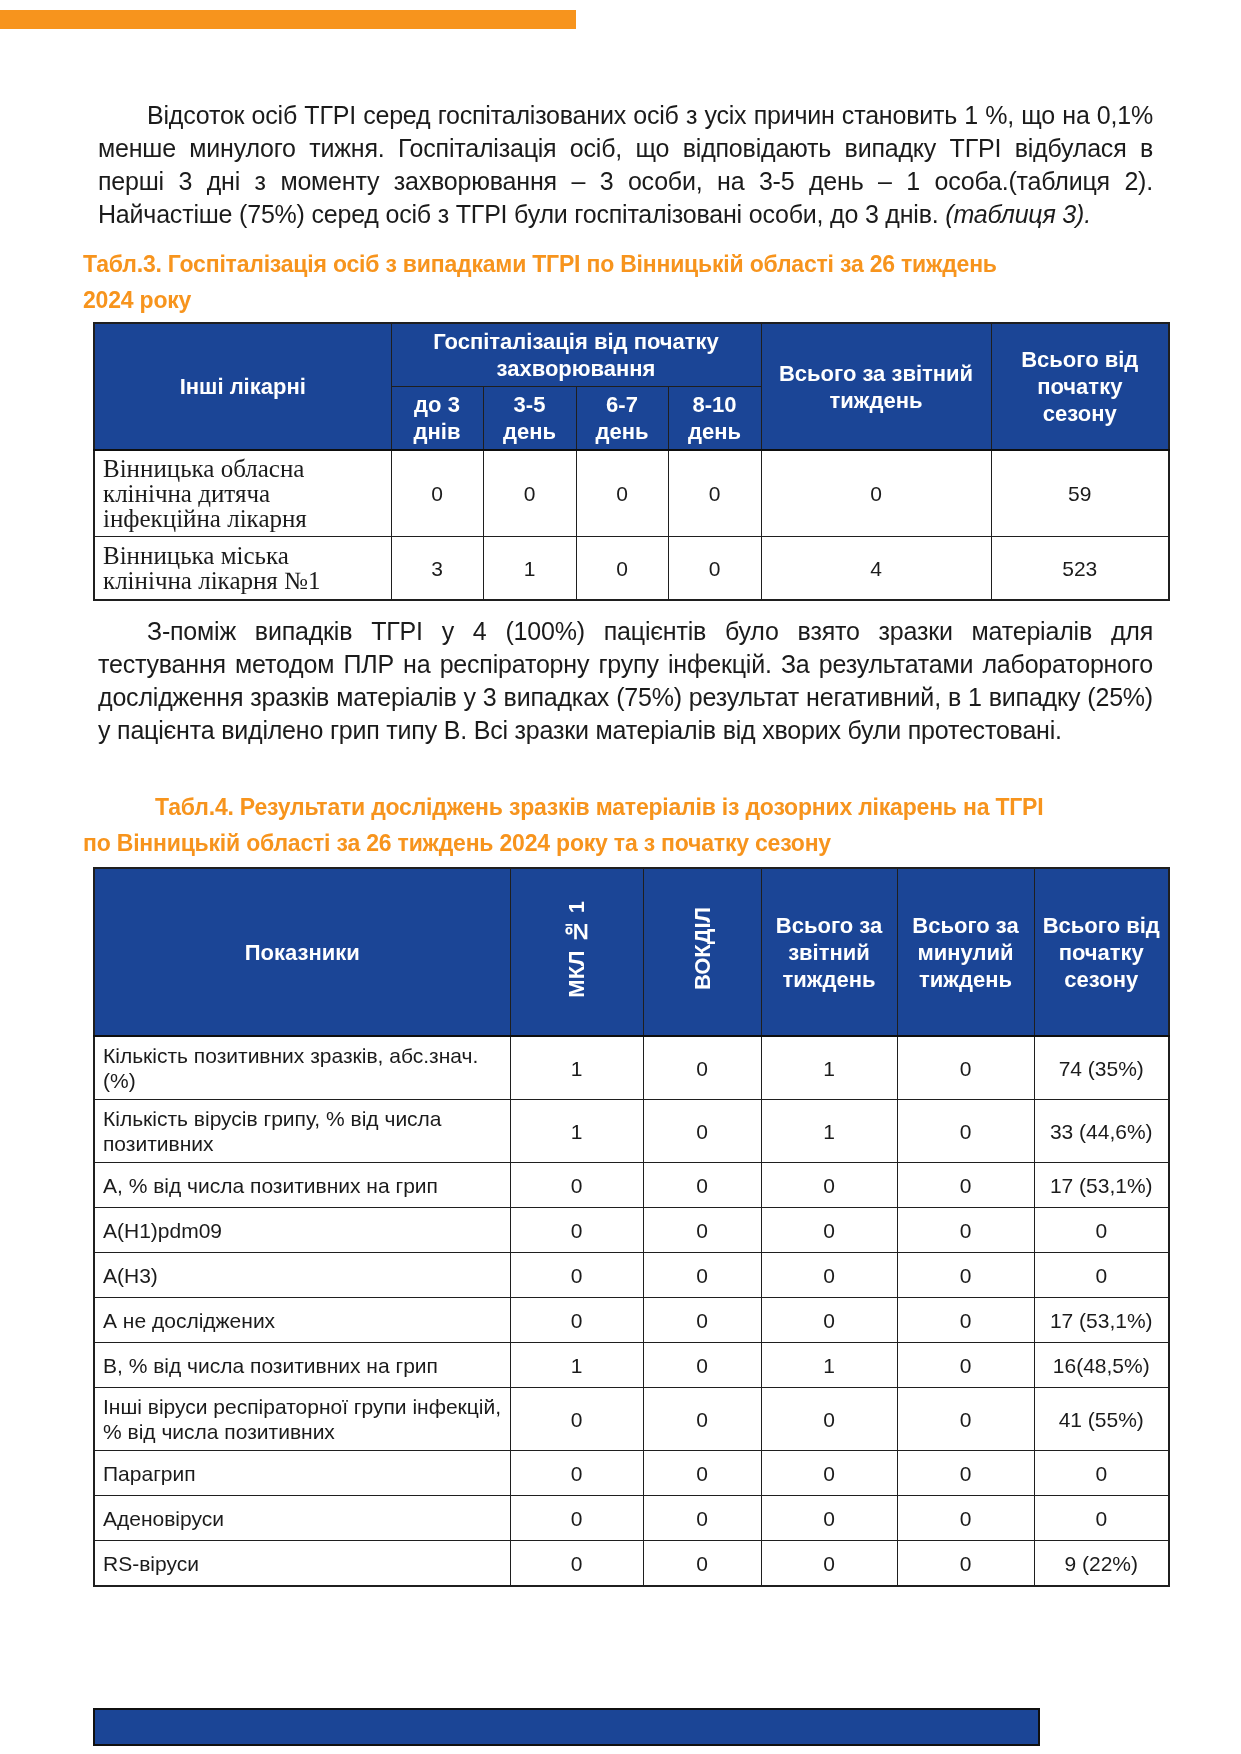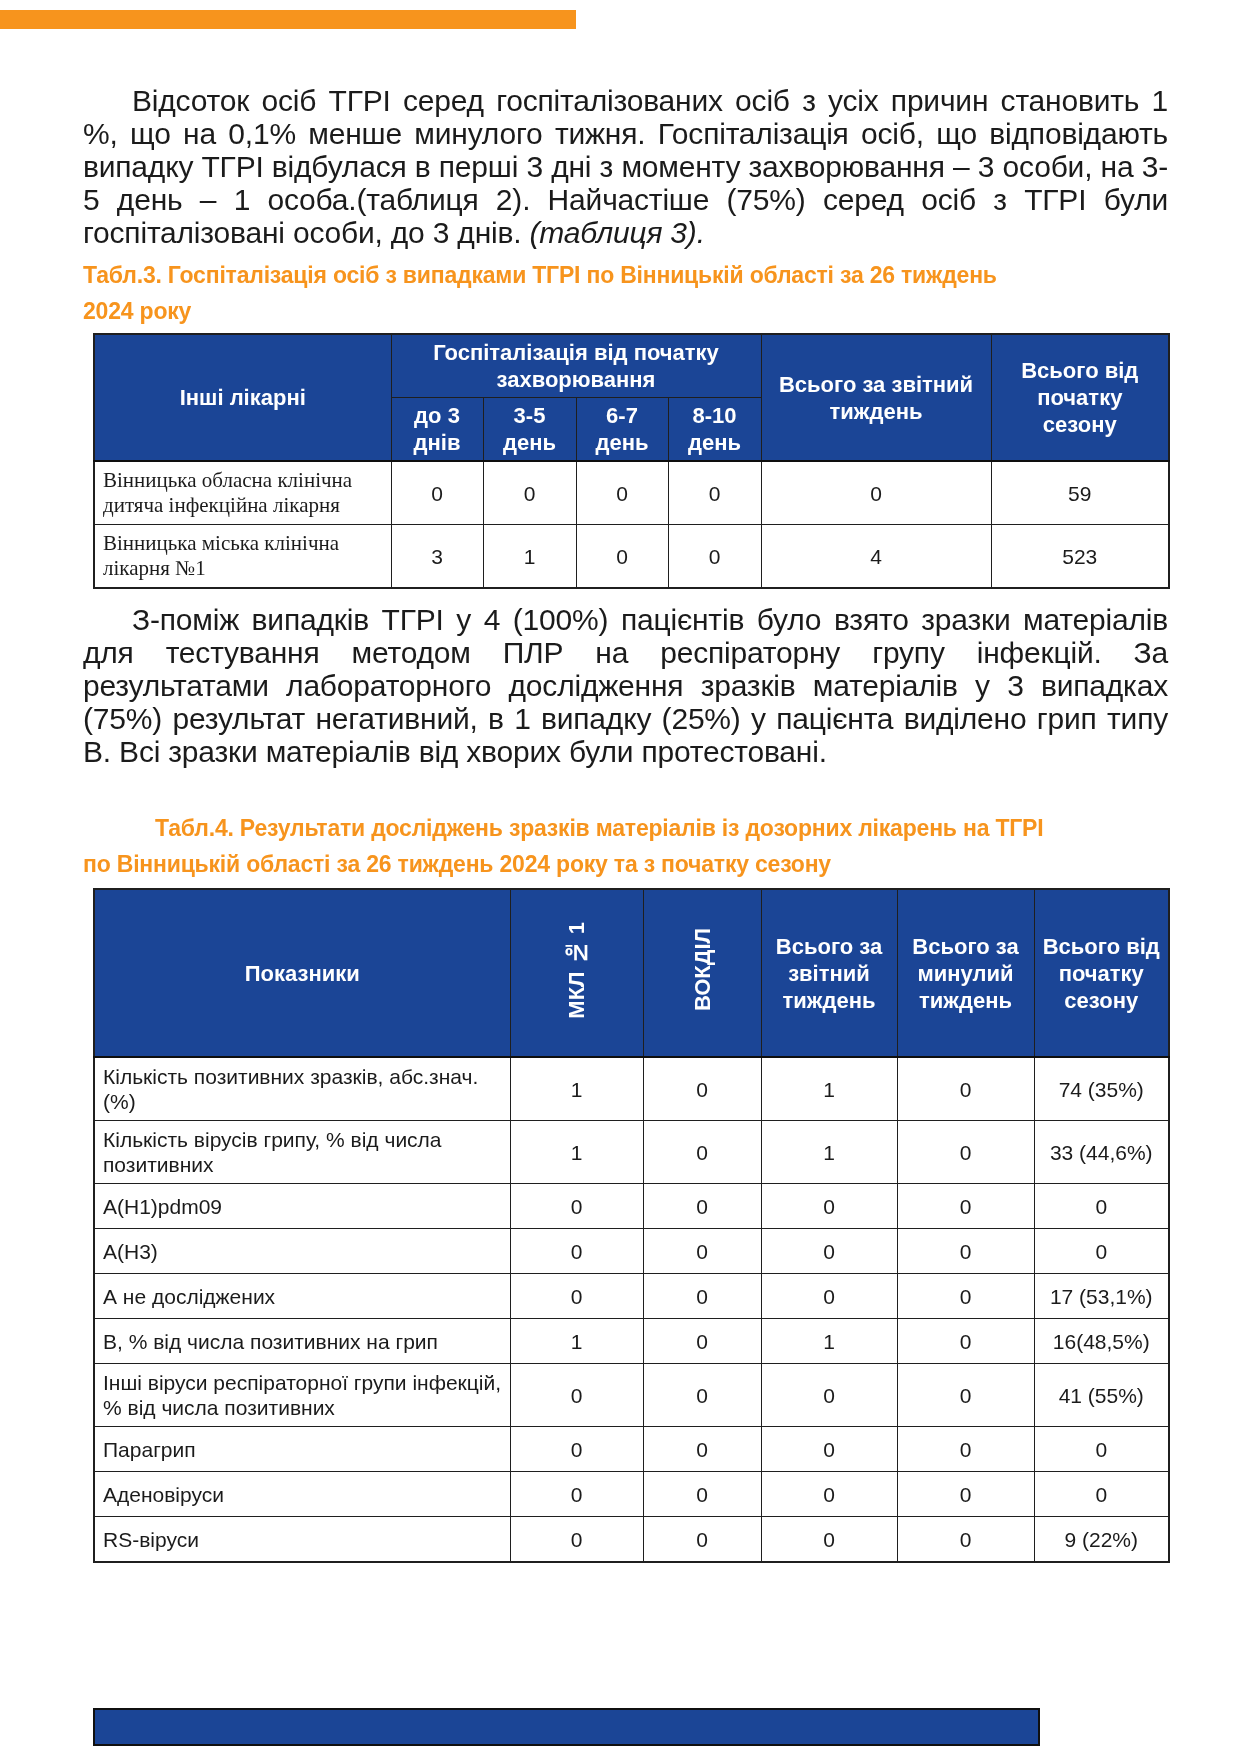--- a/index.html
+++ b/index.html
@@ -23,24 +23,24 @@
   }
   .bottom-bar{
     position:absolute;left:93px;top:1708px;width:943px;height:34px;
     background:var(--blue);
     border:2px solid #101010;
   }
   .content{
     position:absolute;left:83px;top:84px;width:1085px;
   }
   .para{
-    margin:0;
+    margin:15px;
     text-align:justify;
     text-indent:49px;
-    font-size:30px;
+    font-size:25px;
     line-height:33px;
     letter-spacing:-0.2px;
   }
   .para .tail-italic{font-style:italic;}
   .tbl-title{
     margin:8px 0 4px 0;
     color:var(--orange);
     font-weight:bold;
     font-size:23px;
     line-height:36px;
@@ -75,21 +75,21 @@
     font-size:21px;
     line-height:25px;
     padding:5px 8px;
     text-align:center;
     vertical-align:middle;
   }
   tbody td.rowlabel{text-align:left;}
   .t3 tbody td{height:52px;}
   .t3 tbody td.rowlabel{
     font-family:"Liberation Serif", serif;
-    font-size:21px;
+    font-size:25px;
     margin-left:8px;
   }
   .t4 thead th{height:158px;}
   .t4 tbody td{height:34px;}
   .t4 tbody tr.tall td{height:52px;}
   .rot-text{
     display:inline-block;
     writing-mode:vertical-rl;
     transform:rotate(180deg);
     white-space:nowrap;
@@ -194,20 +194,28 @@
         </tr>
         <tr class="tall">
           <td class="rowlabel">Кількість вірусів грипу, % від числа позитивних</td>
           <td>1</td>
           <td>0</td>
           <td>1</td>
           <td>0</td>
           <td>33 (44,6%)</td>
         </tr>
         <tr>
+          <td class="rowlabel">А, % від числа позитивних на грип</td>
+          <td>0</td>
+          <td>0</td>
+          <td>0</td>
+          <td>0</td>
+          <td>17 (53,1%)</td>
+        </tr>
+        <tr>
           <td class="rowlabel">A(H1)pdm09</td>
           <td>0</td>
           <td>0</td>
           <td>0</td>
           <td>0</td>
           <td>0</td>
         </tr>
         <tr>
           <td class="rowlabel">A(H3)</td>
           <td>0</td>

